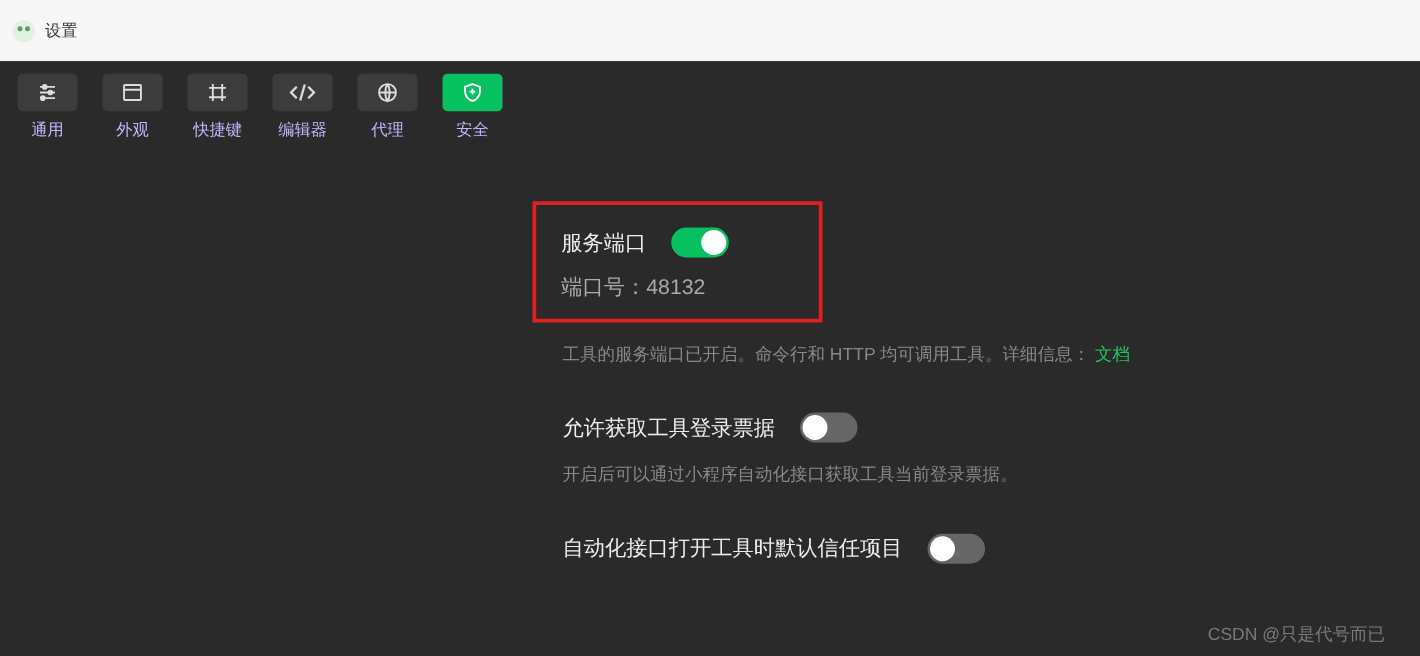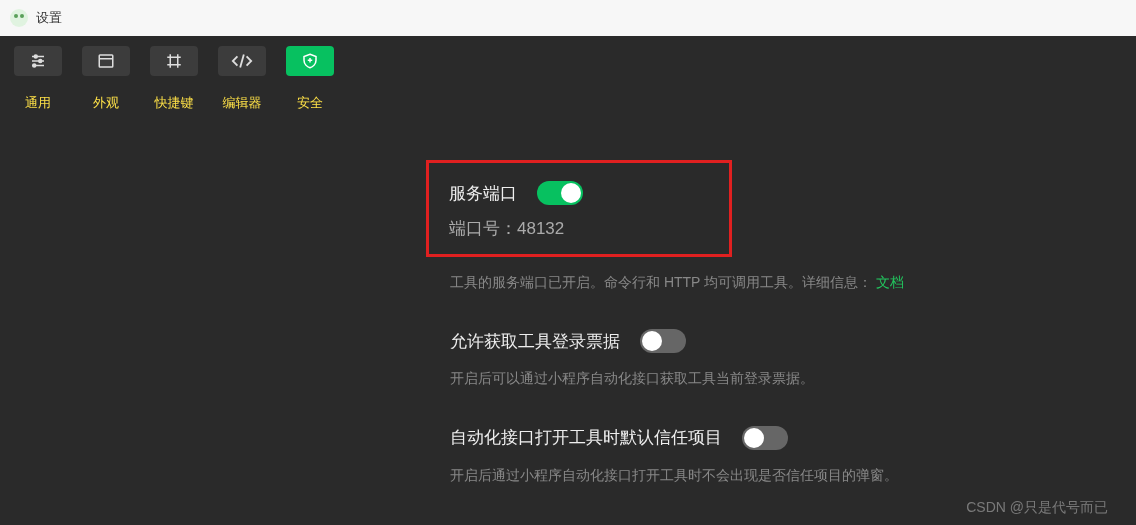--- a/index.html
+++ b/index.html
@@ -6,21 +6,21 @@
     body {
       width: 1136px;
       height: 525px;
       background: #2a2a2a;
       font-family: "Microsoft YaHei", "PingFang SC", sans-serif;
       color: #ddd;
       overflow: hidden;
       position: relative;
     }
     .titlebar {
-      height: 36px;
+      height: 49px;
       background: #f7f7f7;
       display: flex;
       align-items: center;
       padding-left: 10px;
       color: #333;
       font-size: 13px;
     }
     .app-icon {
       width: 18px;
       height: 18px;
@@ -43,23 +43,23 @@
     .tab-row {
       display: flex;
       gap: 20px;
       padding: 10px 14px 0 14px;
       background: #2a2a2a;
     }
     .tab {
       display: flex;
       flex-direction: column;
       align-items: center;
-      gap: 18px;
+      gap: 6px;
       cursor: pointer;
-      color: #fde047;
+      color: #c4b5fd;
       font-size: 13px;
       padding-bottom: 8px;
     }
     .tab-icon-box {
       width: 48px;
       height: 30px;
       background: #3c3c3c;
       border-radius: 4px;
       display: flex;
       align-items: center;
@@ -70,21 +70,21 @@
       background: #07c160;
       color: #fff;
     }
     .content {
       padding: 40px 0 0 450px;
       background: #2a2a2a;
     }
     .highlight-box {
       border: 3px solid #e02020;
       padding: 18px 20px 14px 20px;
-      width: 306px;
+      width: 232px;
       margin-bottom: 14px;
       margin-left: -24px;
     }
     .setting-row {
       display: flex;
       align-items: center;
       gap: 20px;
       margin-bottom: 12px;
     }
     .setting-title {
@@ -178,20 +178,30 @@
   <div class="tab">
     <div class="tab-icon-box">
       <svg width="22" height="18" viewBox="0 0 24 18" fill="none" stroke="currentColor" stroke-width="2">
           <polyline points="7,4 2,9 7,14"></polyline>
           <polyline points="17,4 22,9 17,14"></polyline>
           <line x1="14" y1="2" x2="10" y2="16"></line>
         </svg>
     </div>
     <span>编辑器</span>
   </div>
+  <div class="tab">
+    <div class="tab-icon-box">
+      <svg width="18" height="18" viewBox="0 0 24 24" fill="none" stroke="currentColor" stroke-width="2">
+          <circle cx="12" cy="12" r="9"></circle>
+          <line x1="3" y1="12" x2="21" y2="12"></line>
+          <path d="M12 3 C15 7 15 17 12 21 C9 17 9 7 12 3"></path>
+        </svg>
+    </div>
+    <span>代理</span>
+  </div>
   <div class="tab active">
     <div class="tab-icon-box">
       <svg width="18" height="18" viewBox="0 0 24 24" fill="none" stroke="currentColor" stroke-width="2">
           <path d="M12 3 L20 6 V11 C20 16 16 20 12 21 C8 20 4 16 4 11 V6 Z"></path>
           <line x1="12" y1="8" x2="12" y2="14"></line>
           <line x1="9" y1="11" x2="15" y2="11"></line>
         </svg>
     </div>
     <span>安全</span>
   </div>
@@ -226,17 +236,16 @@
   <div class="desc">开启后可以通过小程序自动化接口获取工具当前登录票据。</div>
 
   <div class="section">
     <div class="setting-row">
       <div class="setting-title">自动化接口打开工具时默认信任项目</div>
       <div class="toggle off">
         <div class="toggle-knob"></div>
       </div>
     </div>
   </div>
-  <div class="desc" style="margin-bottom:0">开启后通过小程序自动化接口打开工具时不会出现是否信任项目的弹窗。</div>
 
 </div>
 
 <div class="watermark">CSDN @只是代号而已</div>
 
 </body></html>

